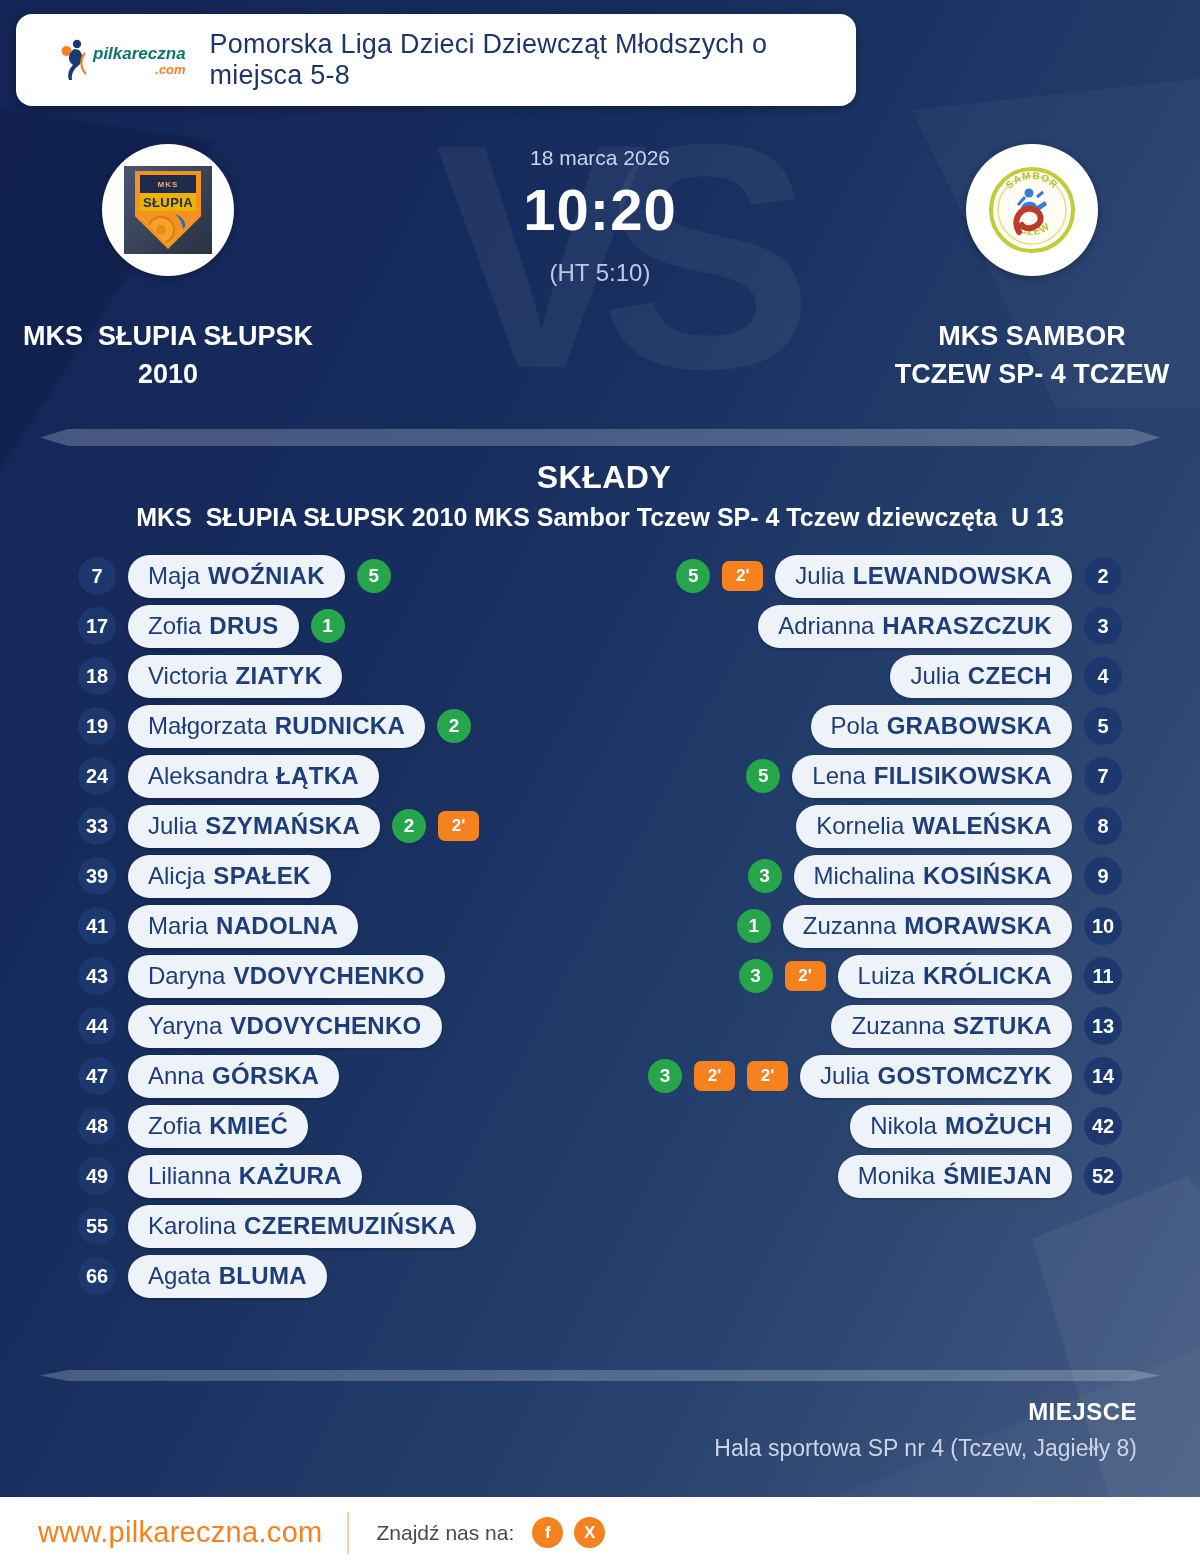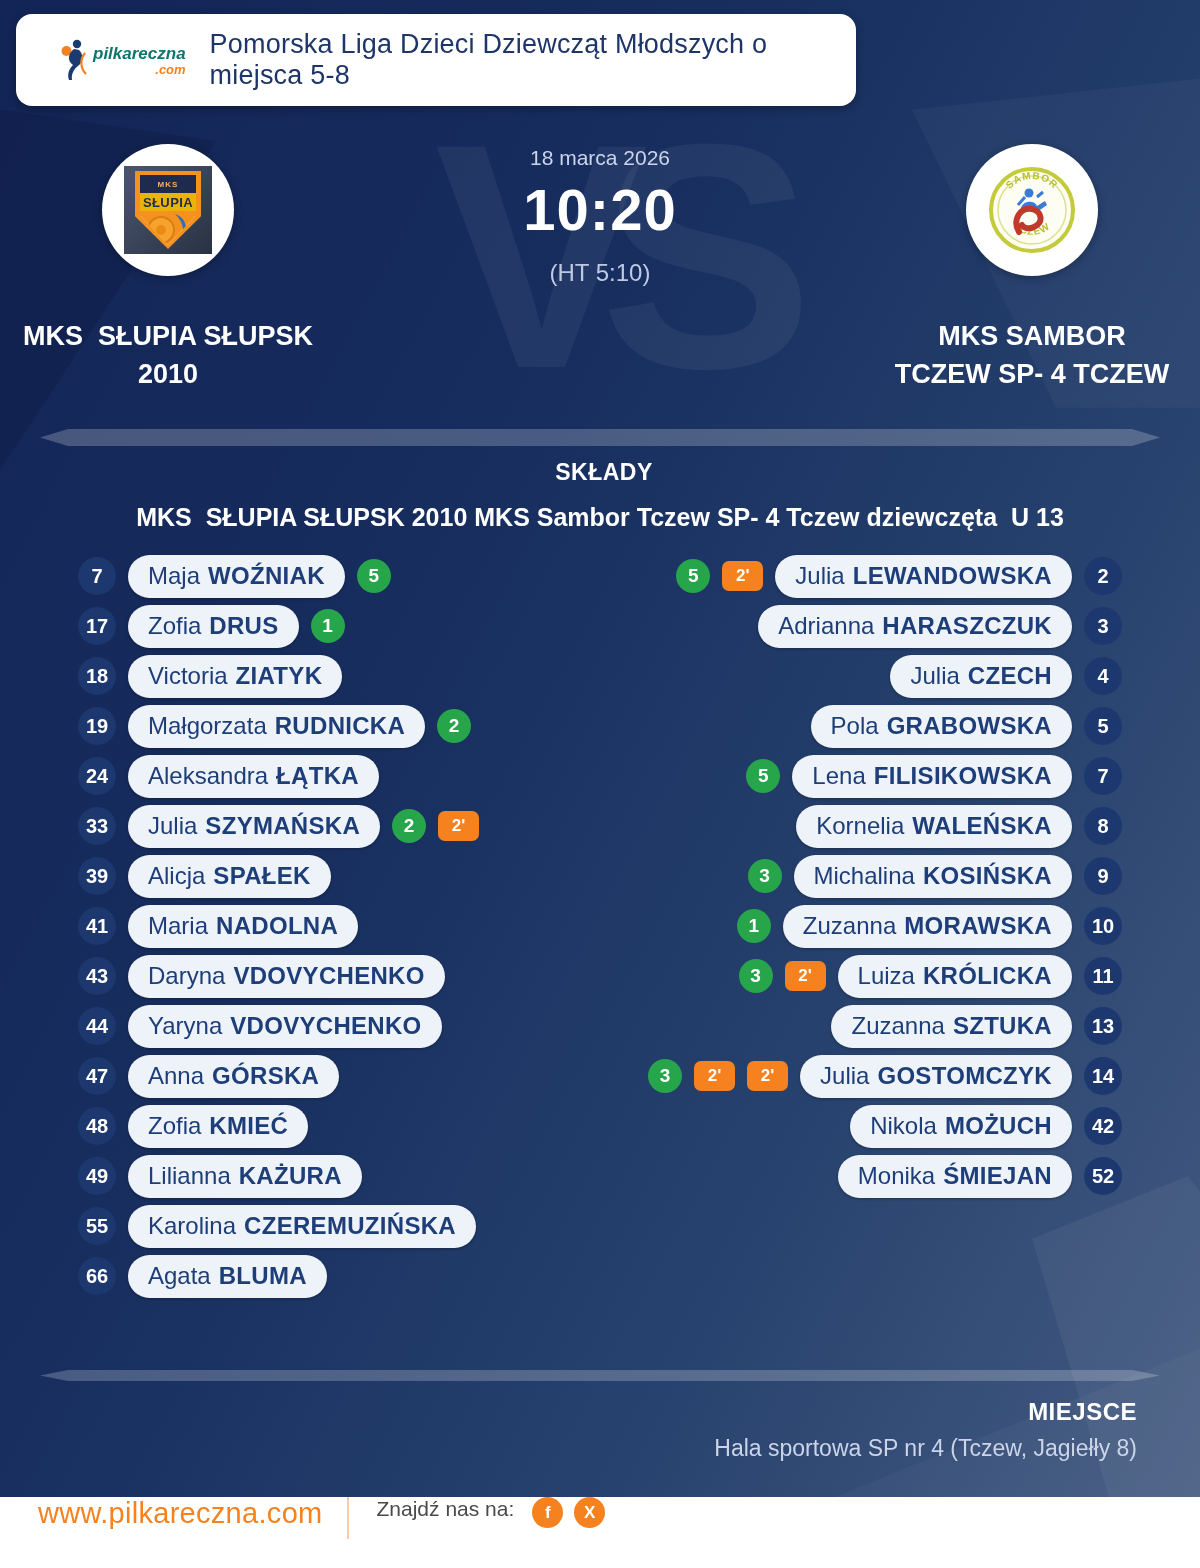--- a/index.html
+++ b/index.html
@@ -58,21 +58,21 @@
   .match-time { color:#ffffff; font-size:58px; font-weight:bold; margin-top:6px; letter-spacing:1px; }
   .match-ht { color:#bfc9e2; font-size:24px; margin-top:16px; }
 
   
   .divider { position:absolute; left:40px; right:40px; background:rgba(255,255,255,0.22);
     clip-path:polygon(0 50%,2.5% 0,97.5% 0,100% 50%,97.5% 100%,2.5% 100%); z-index:2; }
   .divider-top { top:429px; height:17px; }
   .divider-bottom { top:1370px; height:11px; }
 
   .lineups-heading { position:absolute; top:459px; left:8px; right:0; text-align:center;
-    color:#ffffff; font-size:23px; font-weight:bold; letter-spacing:0.5px; z-index:3; }
+    color:#ffffff; font-size:32px; font-weight:bold; letter-spacing:0.5px; z-index:3; }
   .lineups-title { position:absolute; top:503px; left:0; right:0; text-align:center;
     color:#ffffff; font-size:25px; font-weight:bold; white-space:pre-wrap; z-index:3; }
 
   
   .col { position:absolute; top:551px; width:600px; z-index:3; }
   .col-home { left:0; }
   .col-away { right:0; }
   .row { height:50px; display:flex; align-items:center; gap:12px; }
   .row-home { justify-content:flex-start; padding-left:78px; }
   .row-away { justify-content:flex-end; padding-right:78px; }
@@ -88,21 +88,21 @@
   .badge-card { width:41px; height:30px; border-radius:7px; background:#f5821f; flex:0 0 auto;
     color:#ffffff; font-size:17px; font-weight:bold; display:flex; align-items:center; justify-content:center; }
 
   
   .venue { position:absolute; right:63px; top:1398px; text-align:right; z-index:3; }
   .venue-label { color:#ffffff; font-size:24px; font-weight:bold; letter-spacing:0.5px; }
   .venue-value { color:#ccd4e8; font-size:23px; margin-top:9px; }
 
   
   .footer { position:absolute; left:0; right:0; bottom:0; height:71px; background:#ffffff;
-    display:flex; padding-left:38px; z-index:5; }
+    display:flex; align-items:center; padding-left:38px; z-index:5; }
   .site { color:#f5821f; font-size:29px; letter-spacing:0.3px; }
   .vdiv { width:2px; height:42px; background:#f7cda2; margin:0 28px 0 24px; }
   .find { color:#4a4a4a; font-size:21px; margin-right:18px; }
   .soc { width:31px; height:31px; border-radius:50%; background:#f5821f; color:#ffffff;
     display:flex; align-items:center; justify-content:center; font-weight:bold; font-size:17px;
     margin-right:11px; cursor:pointer; }
 </style>
 </head>
 <body>
 

